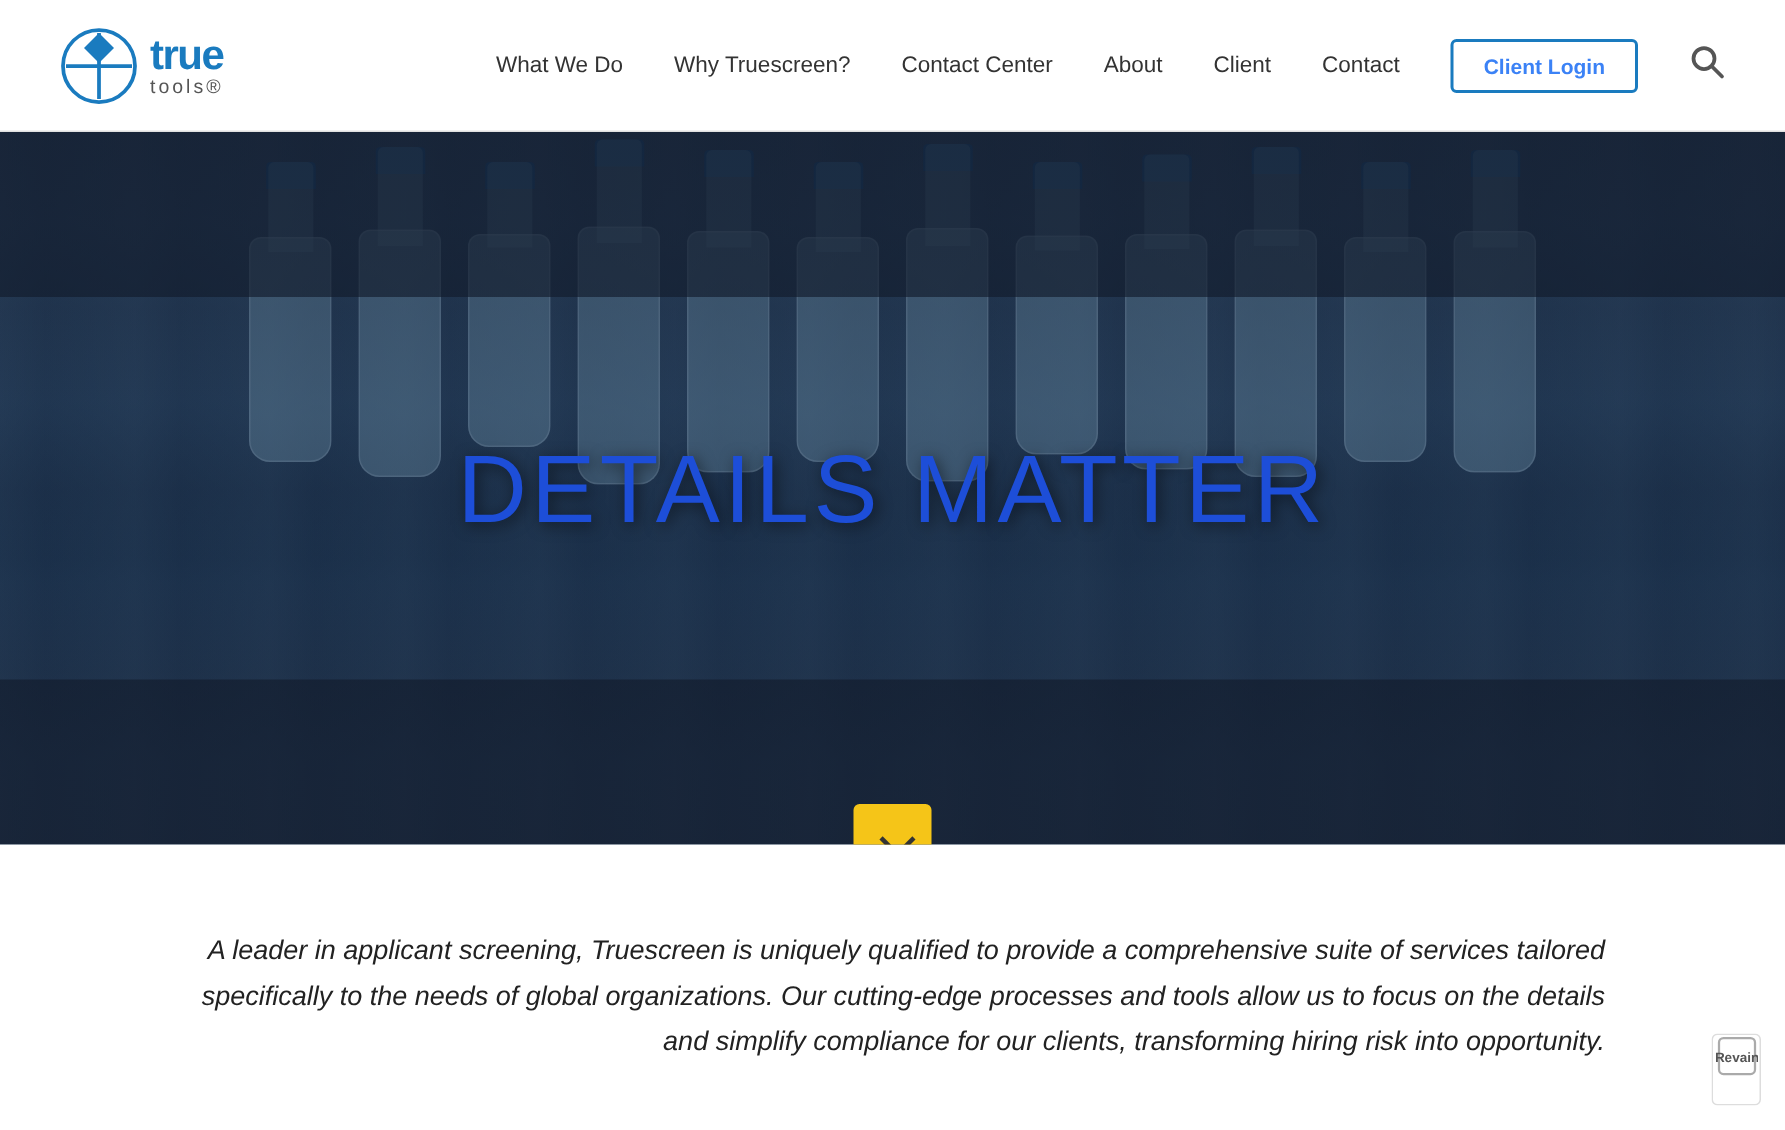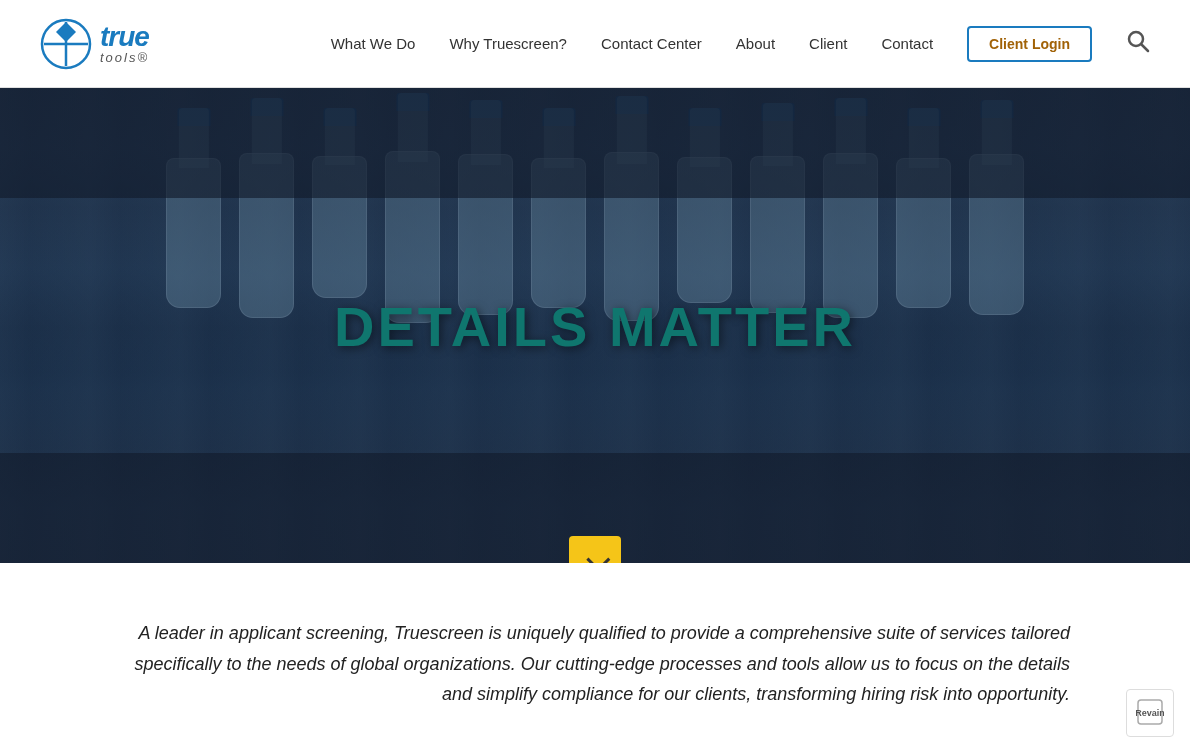--- a/index.html
+++ b/index.html
@@ -22,21 +22,20 @@
       padding: 10px 40px;
       background: #fff;
       border-bottom: 1px solid #e0e0e0;
       height: 88px;
     }
 
     .logo-area {
       display: flex;
       align-items: center;
       gap: 8px;
-      font-style: italic;
     }
 
     .logo-icon {
       width: 52px;
       height: 52px;
     }
 
     .logo-text {
       display: flex;
       flex-direction: column;
@@ -64,21 +63,21 @@
 
     nav a {
       text-decoration: none;
       color: #333;
       font-size: 15px;
       font-weight: 500;
     }
 
     .client-login-btn {
       border: 2px solid #1a7bbf;
-      color: #a16207;
+      color: #3b82f6;
       padding: 8px 20px;
       border-radius: 4px;
       font-size: 14px;
       font-weight: 600;
       cursor: pointer;
       background: #fff;
       text-decoration: none;
     }
 
     .search-icon-wrapper {
@@ -188,23 +187,23 @@
     .hero-content {
       position: absolute;
       top: 50%;
       left: 50%;
       transform: translate(-50%, -50%);
       z-index: 2;
       text-align: center;
     }
 
     .hero-title {
-      font-size: 56px;
-      font-weight: 700;
-      color: #0f766e;
+      font-size: 64px;
+      font-weight: 400;
+      color: #1d4ed8;
       letter-spacing: 3px;
       text-transform: uppercase;
       text-shadow: 2px 2px 10px rgba(0,0,0,0.5);
       white-space: nowrap;
     }
 
     
     .hero-band-top {
       position: absolute;
       top: 0;
@@ -265,27 +264,26 @@
       font-style: italic;
       max-width: 1000px;
       margin: 0 auto;
     }
 
     
     .revain-badge {
       position: fixed;
       bottom: 16px;
       right: 16px;
-      width: 48px;
+      width: 33px;
       height: 48px;
       background: #fff;
       border: 1px solid #ddd;
       border-radius: 4px;
       display: flex;
-      align-items: center;
       justify-content: center;
       cursor: pointer;
       z-index: 100;
       margin-left: 40px;
     }
 
     .revain-inner {
       font-size: 9px;
       color: #555;
       text-align: center;

